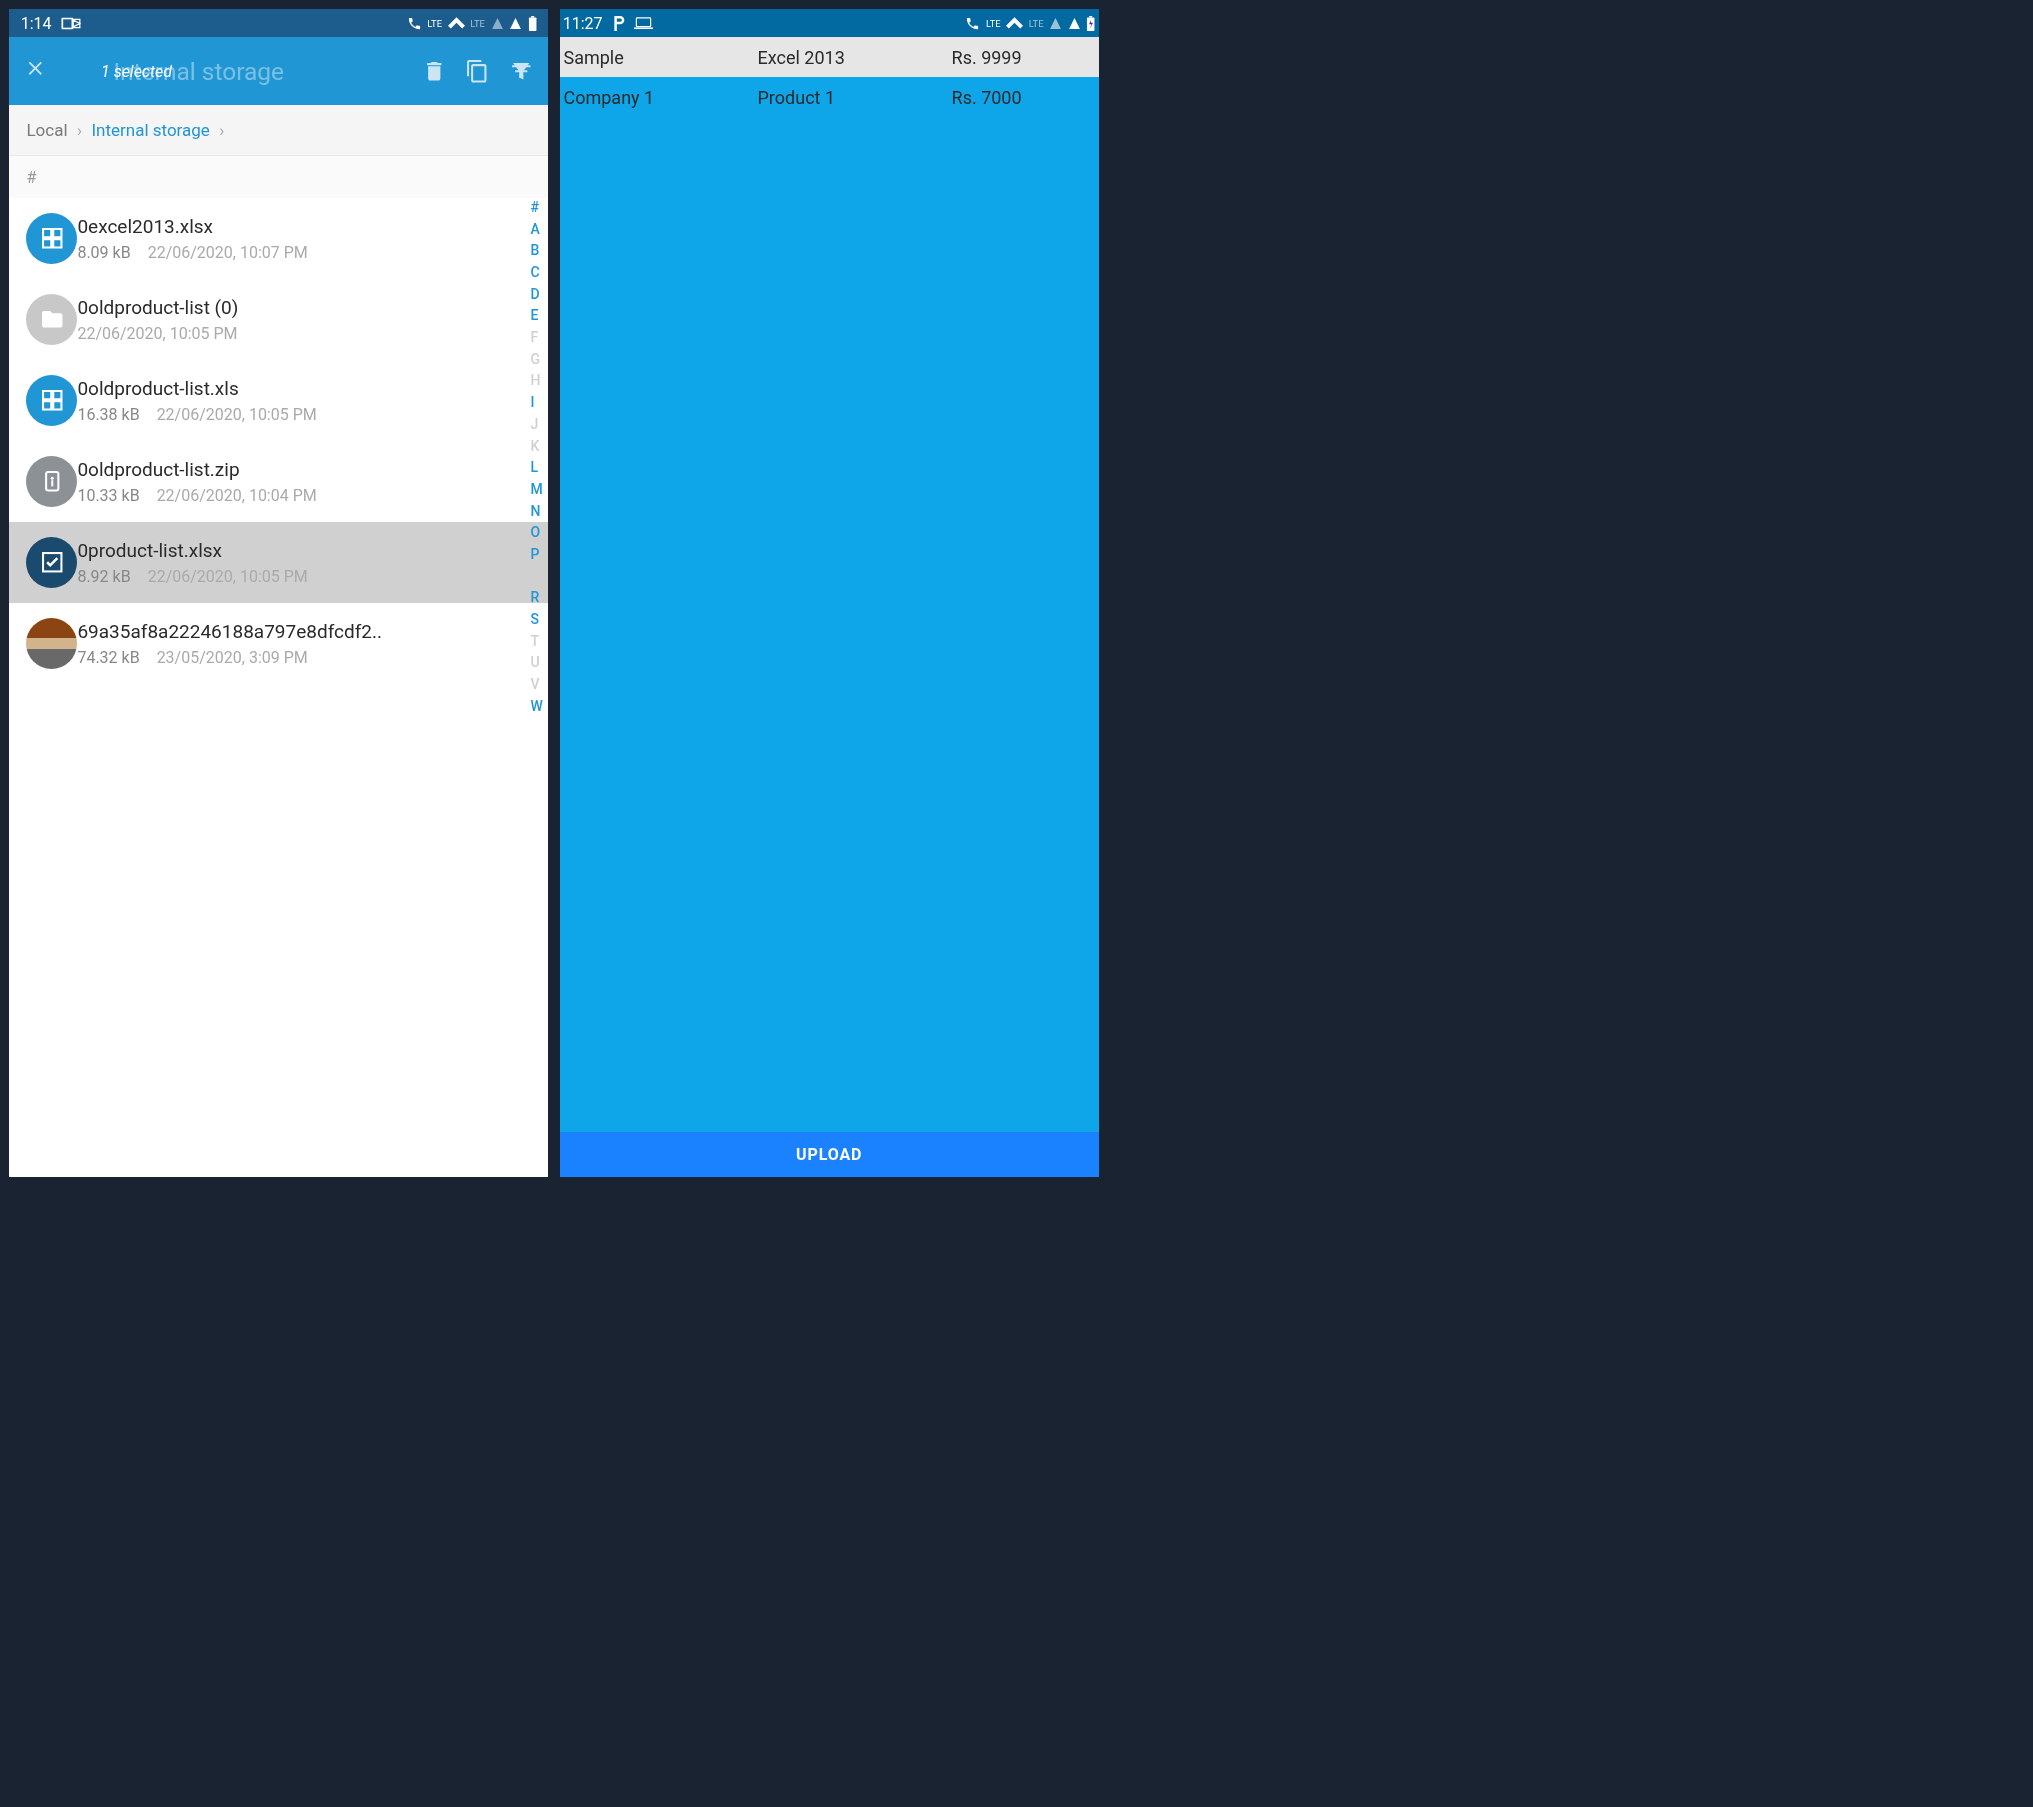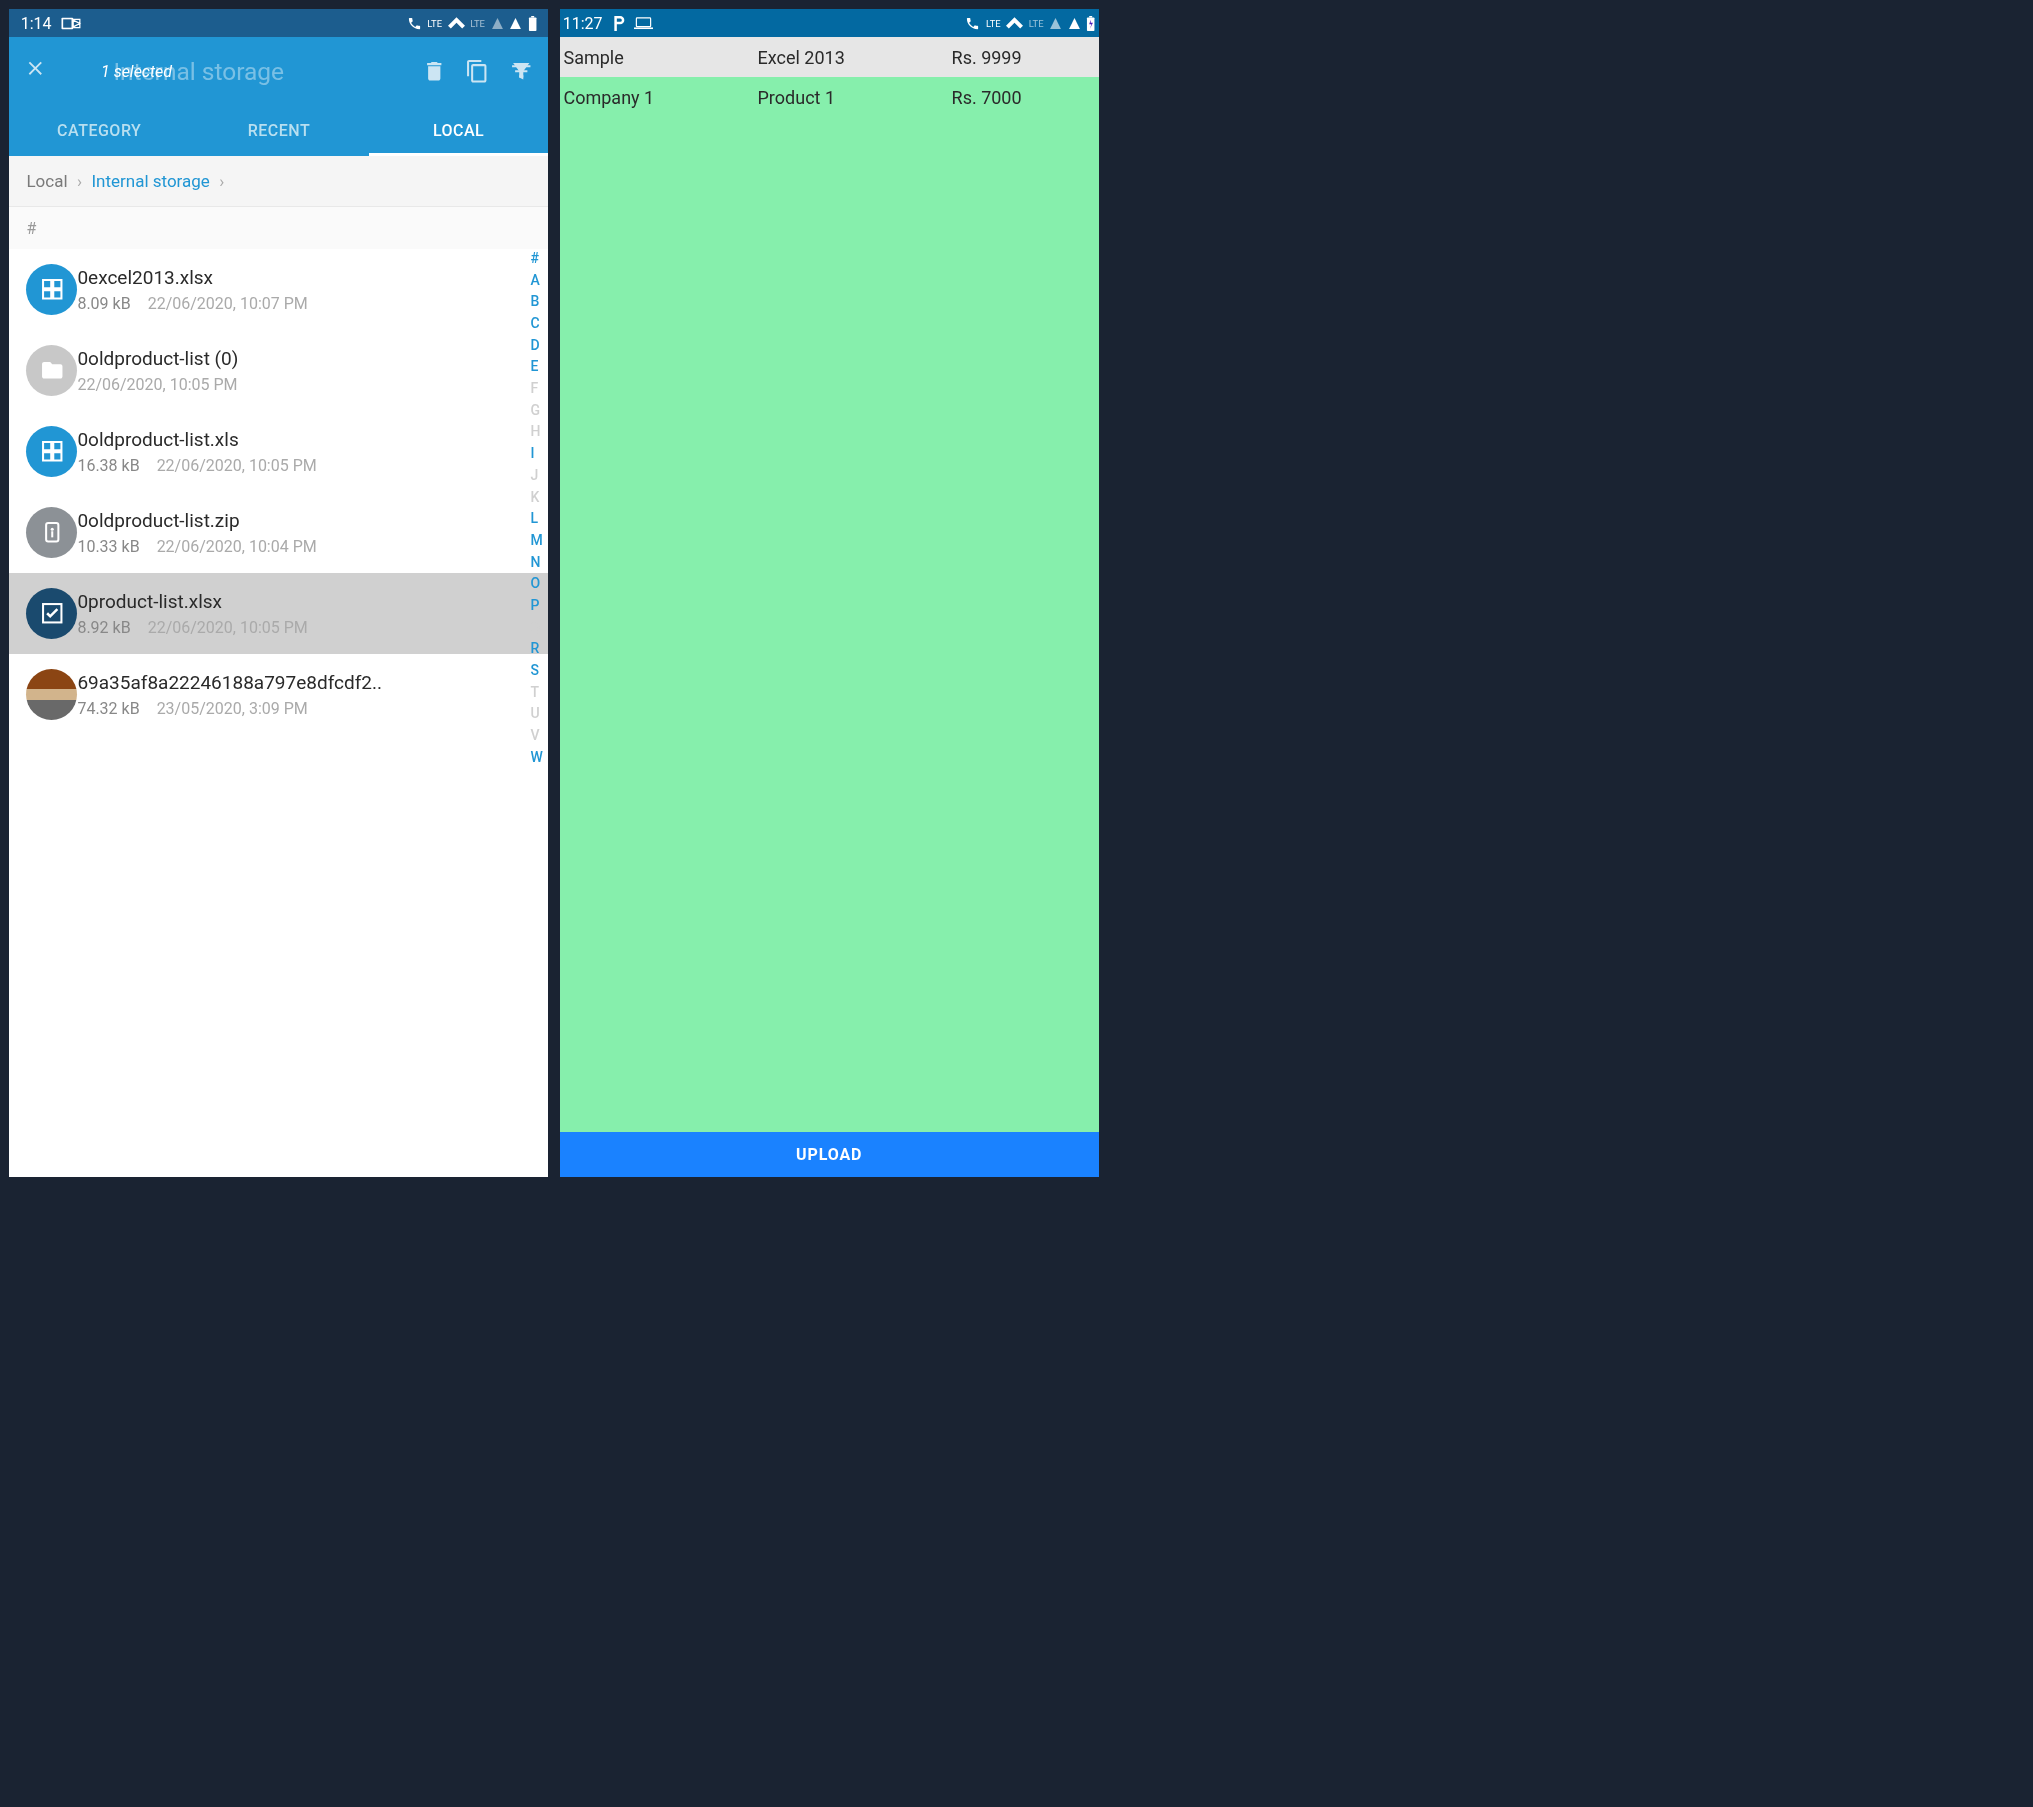--- a/index.html
+++ b/index.html
@@ -42,21 +42,21 @@
 .alpha-index span { color: #d0d0d0; line-height: 1.35; }
 .alpha-index span.active { color: #2196d4; }
 
 
 .status-bar-2 { background: #0369a1; height: 28px; display: flex; align-items: center; justify-content: space-between; padding: 0 3px; color: #fff; font-size: 16px; }
 .table-header { background: #000; display: flex; color: #fff; font-size: 19px; padding: 9.4px 0; }
 .th, .td { padding: 5.6px 3.8px; }
 .col1 { width: 36%; }
 .col2 { width: 36%; }
 .col3 { width: 28%; }
-.table-body { flex: 1; background: #86efac; }
+.table-body { flex: 1; background: #0ea5e9; }
 .table-row { display: flex; font-size: 18px; color: #2a2a2a; padding: 3.8px 0; }
 .table-row.alt { background: #e6e6e6; }
 .upload-btn { background: #1a82ff; color: #fff; text-align: center; padding: 13px; font-size: 16px; font-weight: 700; letter-spacing: 0.9px; cursor: pointer; }
 .sb-left { display:flex; align-items:center; gap:9.4px; }
 </style>
 </head>
 <body>
 
 <div class="phone">
   <div class="status-bar-1">
@@ -103,31 +103,20 @@
       </svg>
     <svg class="appbar-icon" viewBox="0 0 24 24">
         <path d="M16 1H4c-1.1 0-2 .9-2 2v14h2V3h12V1zm3 4H8c-1.1 0-2 .9-2 2v14c0 1.1.9 2 2 2h11c1.1 0 2-.9 2-2V7c0-1.1-.9-2-2-2zm0 16H8V7h11v14z"></path>
       </svg>
     <svg class="appbar-icon" viewBox="0 0 24 24">
         <path d="M10 18h4v-2h-4v2zM3 6v2h18V6H3zm3 7h12v-2H6v2z"></path>
         <path d="M4 4 L20 4 L14 12 L14 20 L10 18 L10 12 Z"></path>
       </svg>
   </div>
 
-  <div class="tabs">
-    <div class="tab">
-        <span>CATEGORY</span>
-      </div>
-    <div class="tab">
-        <span>RECENT</span>
-      </div>
-    <div class="tab active">
-        <span>LOCAL</span>
-      </div>
-  </div>
 
   <div class="breadcrumb">
     <span class="bc-item">Local</span>
     <span class="chev">›</span>
     <span class="bc-item active">Internal storage</span>
     <span class="chev">›</span>
   </div>
 
   <div class="section-header">#</div>
 

